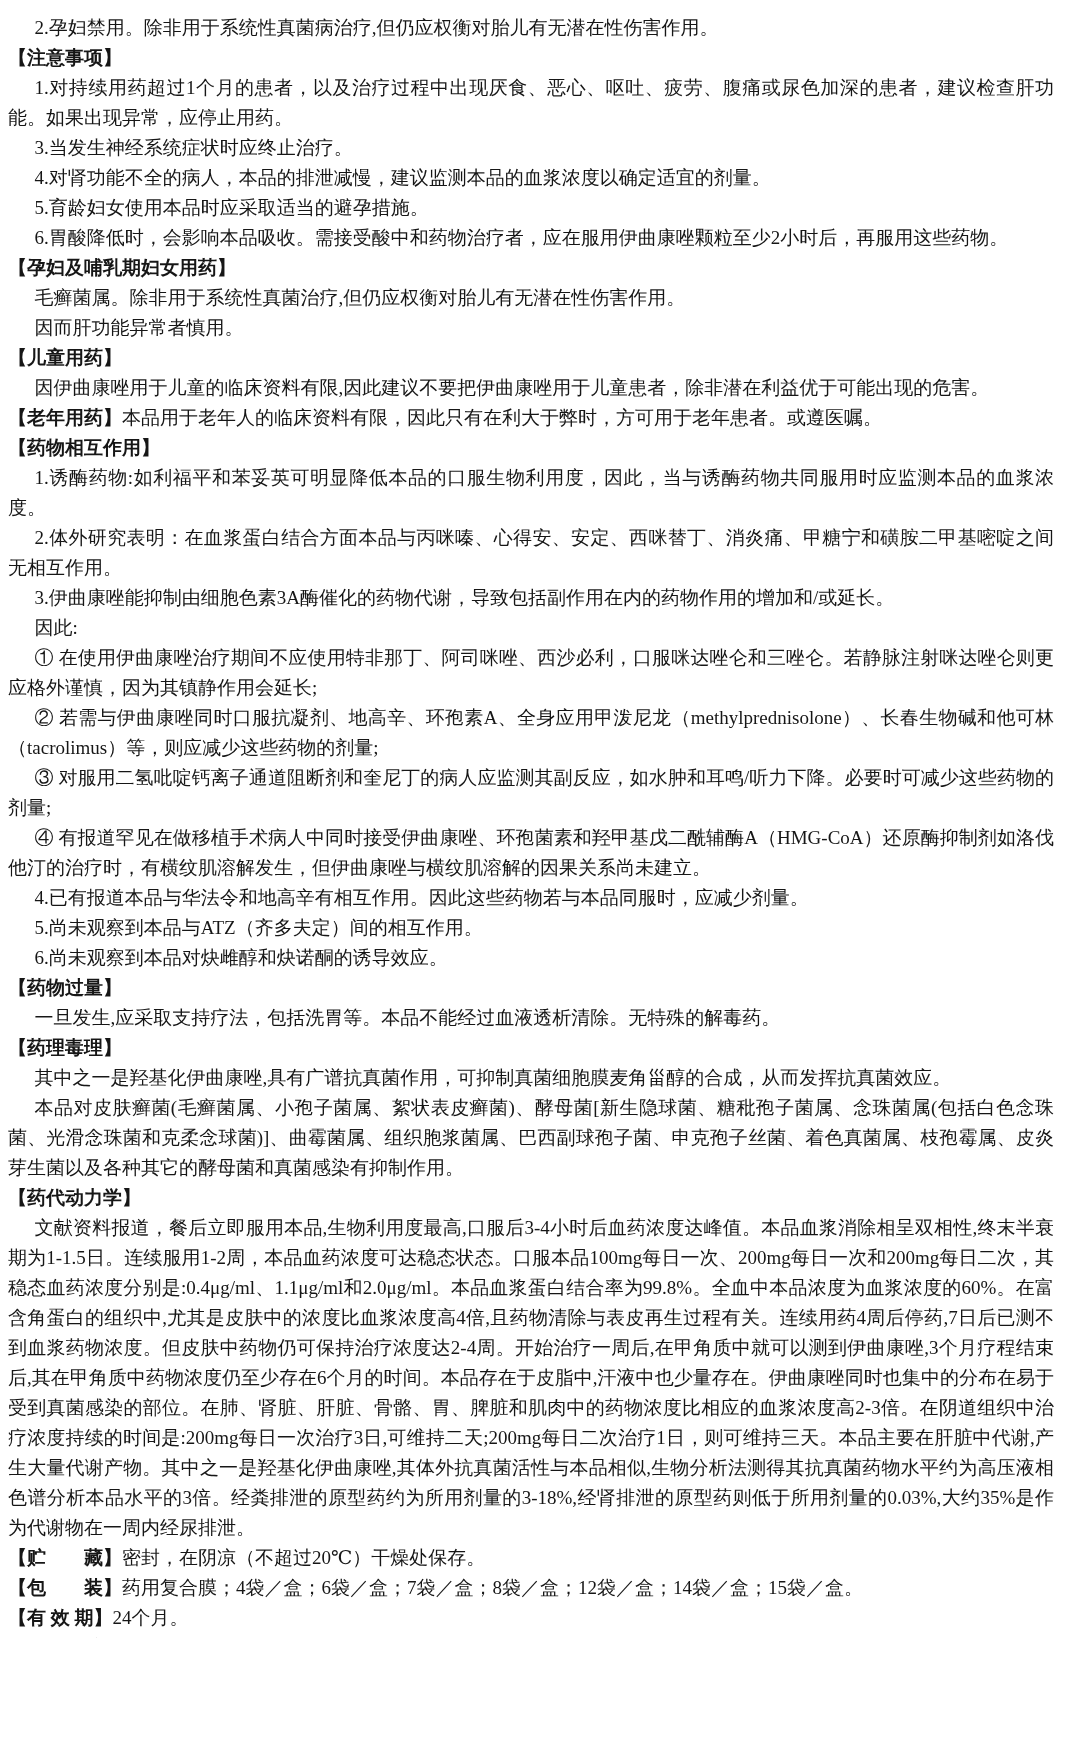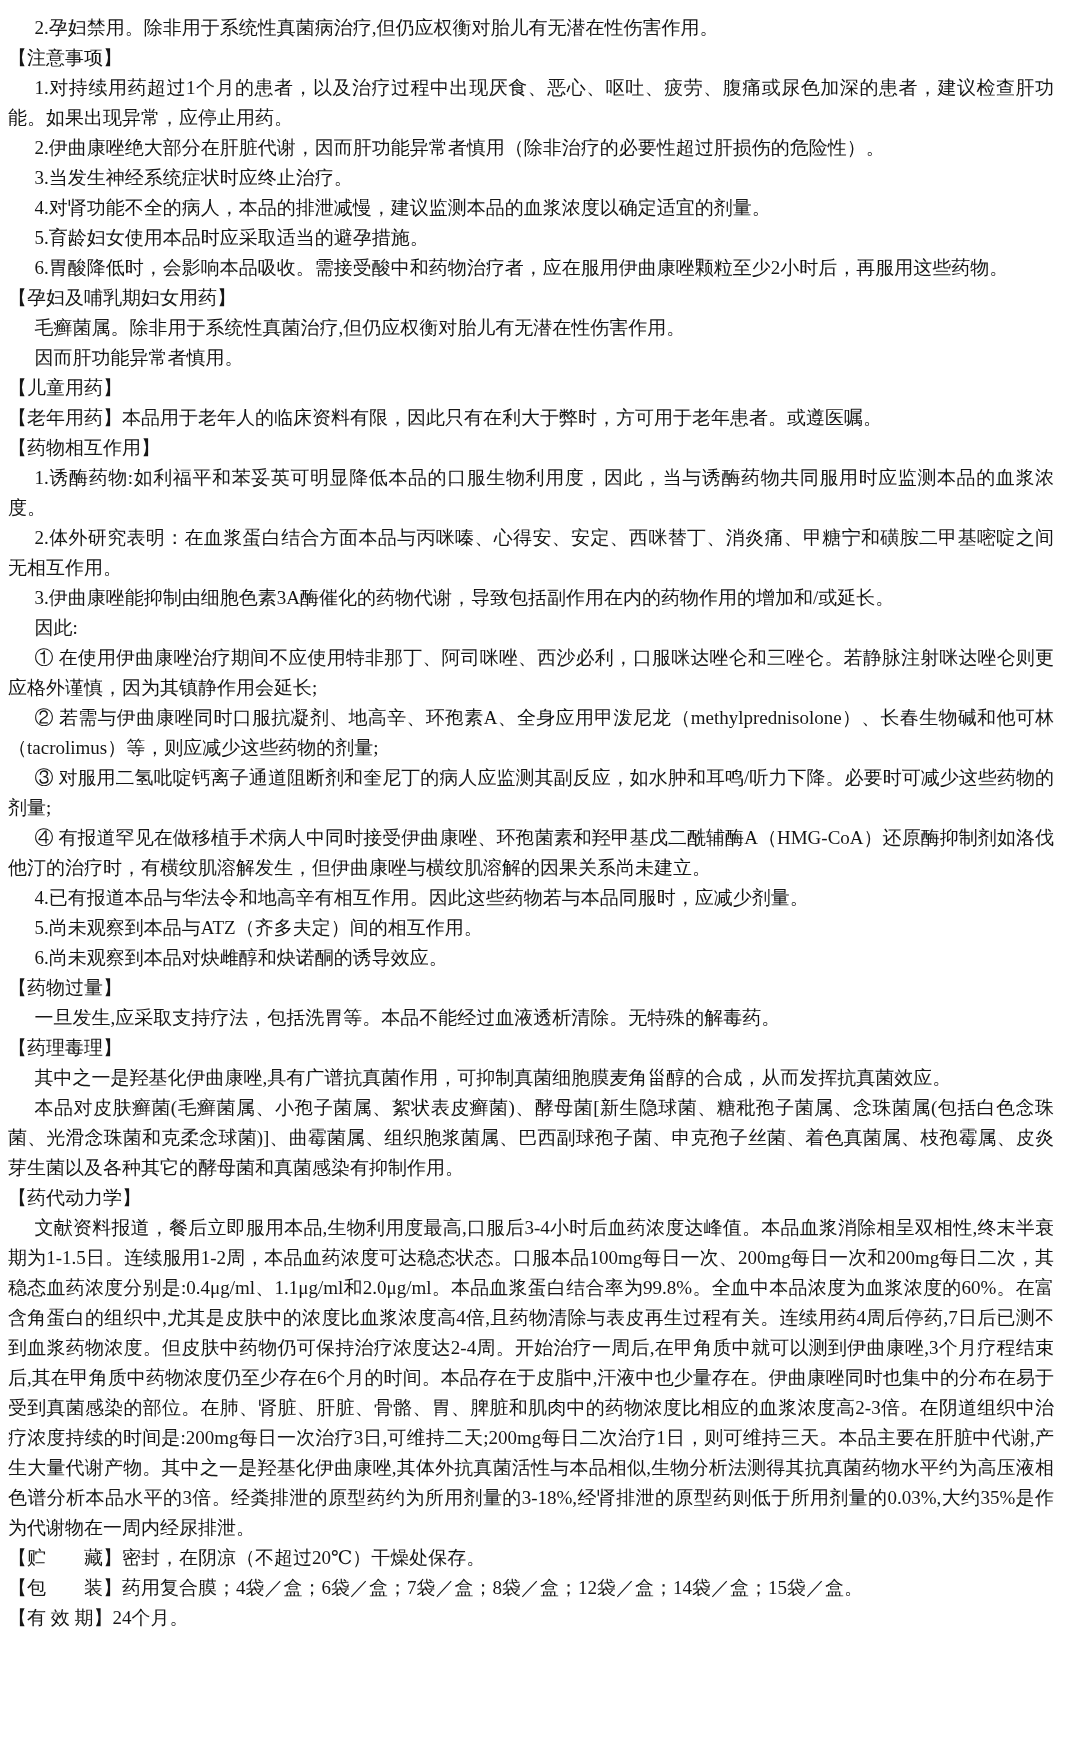--- a/index.html
+++ b/index.html
@@ -21,39 +21,39 @@
     overflow: hidden;
   }
   .blk {
     margin: 0;
     white-space: pre-wrap;
     word-break: break-all;
   }
   .blk.p  { text-indent: 1.4em; }
   .blk.c  { text-indent: 0.5em; }
   .blk.h, .blk.hx { text-indent: 0; }
-  .hlabel { font-weight: normal; margin-top: 24px; }
+  .hlabel { font-weight: bold; margin-top: 24px; }
 </style>
 </head>
 <body>
 
 <div class="page">
   <div id="doc-body">
       <p class="blk p">2.孕妇禁用。除非用于系统性真菌病治疗,但仍应权衡对胎儿有无潜在性伤害作用。</p>
       <p class="blk h"><span class="hlabel">【注意事项】</span></p>
       <p class="blk p">1.对持续用药超过1个月的患者，以及治疗过程中出现厌食、恶心、呕吐、疲劳、腹痛或尿色加深的患者，建议检查肝功能。如果出现异常，应停止用药。</p>
-      <p class="blk p">2.伊曲康唑绝大部分在肝脏代谢，因而肝功能异常者慎用（除非治疗的必要性超过肝损伤的危险性）。</p>
       <p class="blk p">3.当发生神经系统症状时应终止治疗。</p>
       <p class="blk p">4.对肾功能不全的病人，本品的排泄减慢，建议监测本品的血浆浓度以确定适宜的剂量。</p>
       <p class="blk p">5.育龄妇女使用本品时应采取适当的避孕措施。</p>
       <p class="blk p">6.胃酸降低时，会影响本品吸收。需接受酸中和药物治疗者，应在服用伊曲康唑颗粒至少2小时后，再服用这些药物。</p>
       <p class="blk h"><span class="hlabel">【孕妇及哺乳期妇女用药】</span></p>
       <p class="blk p">毛癣菌属。除非用于系统性真菌治疗,但仍应权衡对胎儿有无潜在性伤害作用。</p>
       <p class="blk p">因而肝功能异常者慎用。</p>
       <p class="blk h"><span class="hlabel">【儿童用药】</span></p>
+      <p class="blk p">因伊曲康唑用于儿童的临床资料有限,因此建议不要把伊曲康唑用于儿童患者，除非潜在利益优于可能出现的危害。</p>
       <p class="blk hx"><span class="hlabel">【老年用药】</span><span>本品用于老年人的临床资料有限，因此只有在利大于弊时，方可用于老年患者。或遵医嘱。</span></p>
       <p class="blk h"><span class="hlabel">【药物相互作用】</span></p>
       <p class="blk p">1.诱酶药物:如利福平和苯妥英可明显降低本品的口服生物利用度，因此，当与诱酶药物共同服用时应监测本品的血浆浓度。</p>
       <p class="blk p">2.体外研究表明：在血浆蛋白结合方面本品与丙咪嗪、心得安、安定、西咪替丁、消炎痛、甲糖宁和磺胺二甲基嘧啶之间无相互作用。</p>
       <p class="blk p">3.伊曲康唑能抑制由细胞色素3A酶催化的药物代谢，导致包括副作用在内的药物作用的增加和/或延长。</p>
       <p class="blk p">因此:</p>
       <p class="blk p">① 在使用伊曲康唑治疗期间不应使用特非那丁、阿司咪唑、西沙必利，口服咪达唑仑和三唑仑。若静脉注射咪达唑仑则更应格外谨慎，因为其镇静作用会延长;</p>
       <p class="blk p">② 若需与伊曲康唑同时口服抗凝剂、地高辛、环孢素A、全身应用甲泼尼龙（methylprednisolone）、长春生物碱和他可林（tacrolimus）等，则应减少这些药物的剂量;</p>
       <p class="blk p">③ 对服用二氢吡啶钙离子通道阻断剂和奎尼丁的病人应监测其副反应，如水肿和耳鸣/听力下降。必要时可减少这些药物的剂量;</p>
       <p class="blk p">④ 有报道罕见在做移植手术病人中同时接受伊曲康唑、环孢菌素和羟甲基戊二酰辅酶A（HMG-CoA）还原酶抑制剂如洛伐他汀的治疗时，有横纹肌溶解发生，但伊曲康唑与横纹肌溶解的因果关系尚未建立。</p>

